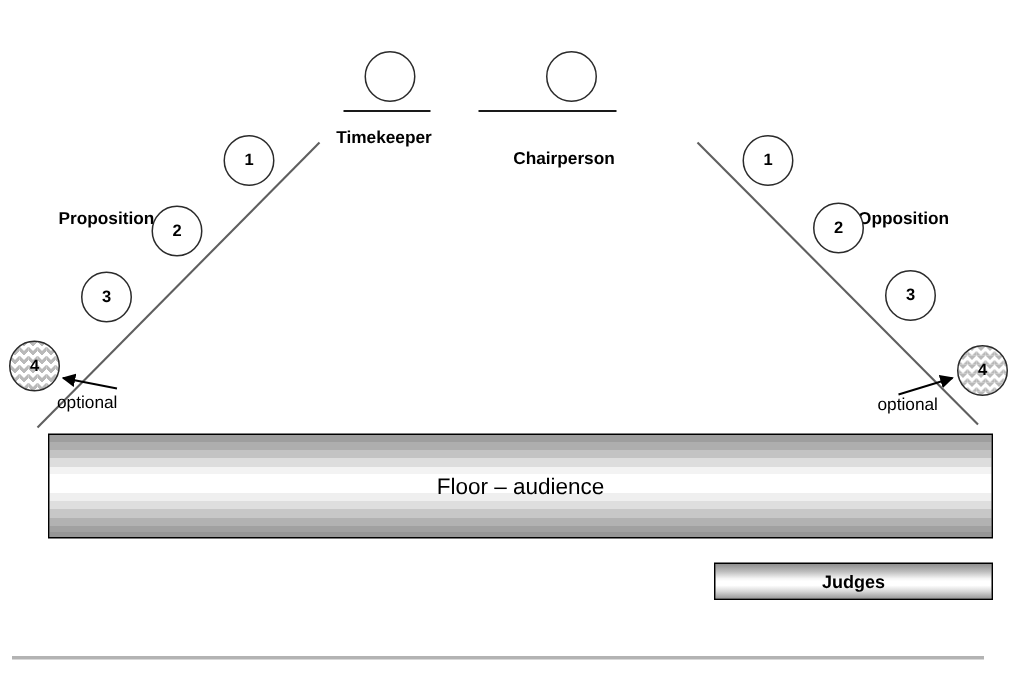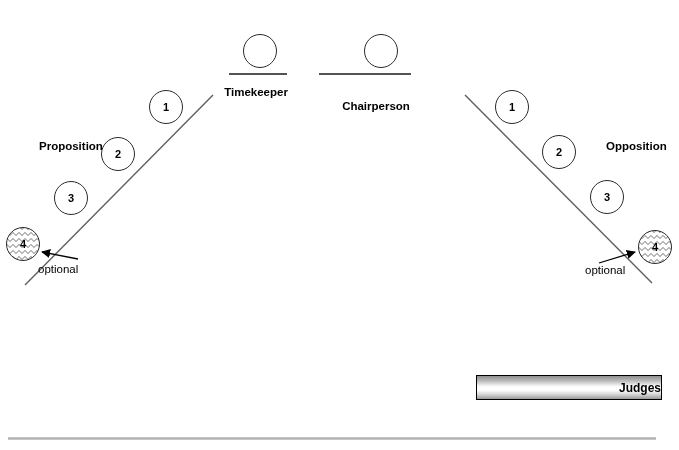--- a/index.html
+++ b/index.html
@@ -45,21 +45,21 @@
       #a1a1a1 89%,#a1a1a1 95%,
       #969696 95%,#969696 100%);
     display:flex;align-items:center;justify-content:center;
     font-size:15px;font-weight:normal;
   }
   .judges-bar{
     position:absolute;left:476px;top:375px;width:186px;height:25px;box-sizing:border-box;
     border:1px solid #000;
     background:linear-gradient(to bottom,
       #8f8f8f 0%,#bdbdbd 22%,#f4f4f4 42%,#ffffff 50%,#ffffff 62%,#d6d6d6 80%,#9a9a9a 100%);
-    display:flex;align-items:center;justify-content:flex-end;
+    display:flex;align-items:center;justify-content:center;
     font-size:12px;font-weight:bold;
   }
 </style>
 </head>
 <body>
 
 <div id="stage">
 
   <svg class="overlay">
     <defs>
@@ -95,34 +95,37 @@
     <span>2</span>
   </div>
   <div class="seat-circle" style="left:54px;top:181px;">
     <span>3</span>
   </div>
   <div class="seat-circle hatched" style="left:6px;top:227px;">
     <span>4</span>
   </div>
   <div class="optional-label" style="left:38px;top:263px;">optional</div>
 
-  <div class="team-label" style="left:606px;top:140px;">Opposition</div>
+  <div class="team-label" style="left:572px;top:140px;">Opposition</div>
 
   <div class="seat-circle" style="left:495px;top:90px;">
     <span>1</span>
   </div>
   <div class="seat-circle" style="left:542px;top:135px;">
     <span>2</span>
   </div>
   <div class="seat-circle" style="left:590px;top:180px;">
     <span>3</span>
   </div>
   <div class="seat-circle hatched" style="left:638px;top:230px;">
     <span>4</span>
   </div>
   <div class="optional-label" style="left:585px;top:264px;">optional</div>
 
+  <div class="floor-bar">
+    <span>Floor – audience</span>
+  </div>
 
   <div class="judges-bar">
     <span>Judges</span>
   </div>
 
 </div>
 
 </body></html>

